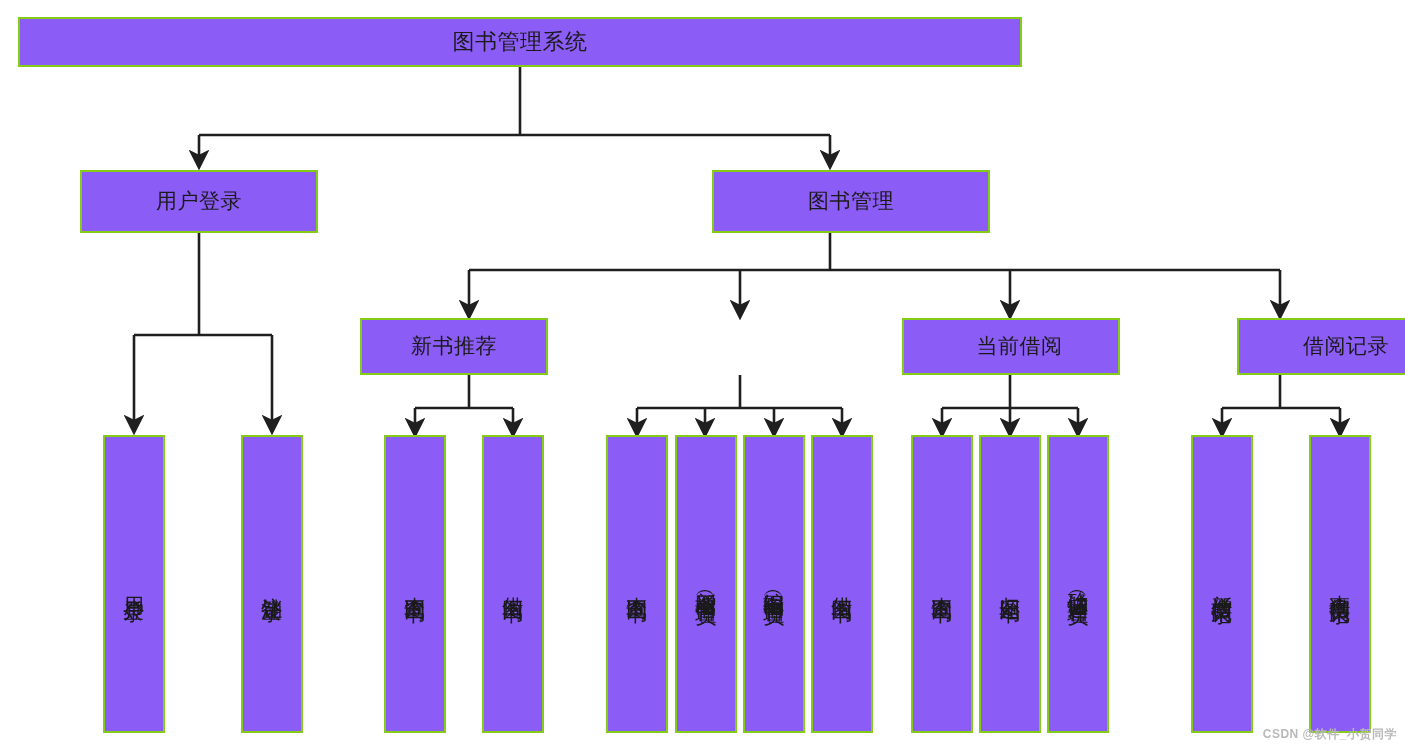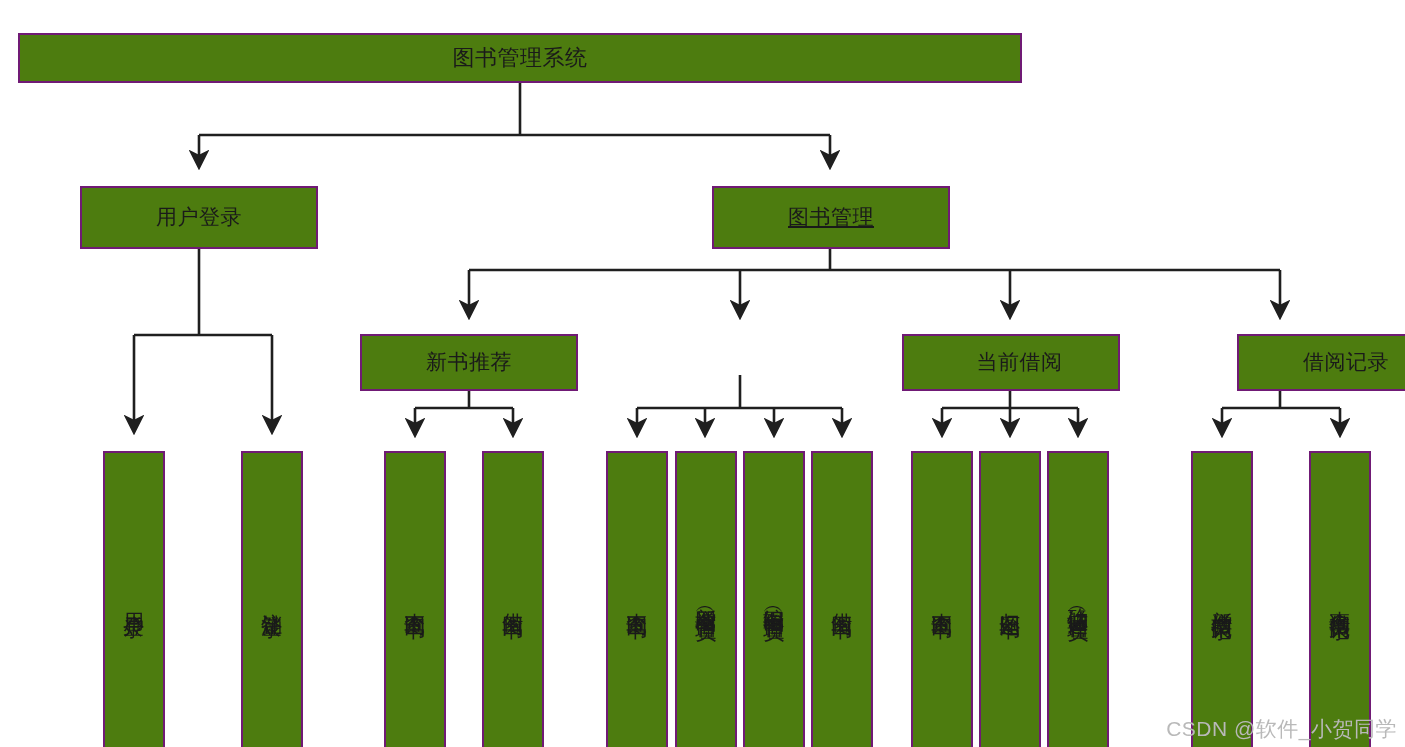--- a/index.html
+++ b/index.html
@@ -21,27 +21,26 @@
     position: absolute;
     left: 0;
     top: 0;
     width: 1405px;
     height: 747px;
     pointer-events: none;
   }
   .node {
     position: absolute;
     box-sizing: border-box;
-    border: 2px solid #701a75;
-    background: #4d7c0f;
+    border: 2px solid #84cc16;
+    background: #8b5cf6;
     display: flex;
     align-items: center;
     justify-content: center;
     color: #1a1a1a;
-    margin-top: 16px;
   }
   .node .label {
     font-size: 21px;
     line-height: 1.15;
     letter-spacing: 0.5px;
     white-space: nowrap;
   }
   .node.root .label { font-size: 22px; }
   .node.leaf {
     align-items: center;
@@ -54,24 +53,25 @@
     line-height: 1.32;
     letter-spacing: 2px;
     white-space: normal;
     max-height: 100%;
     text-align: center;
   }
   .watermark {
     position: absolute;
     right: 8px;
     bottom: 4px;
-    font-size: 21px;
+    font-size: 12px;
     color: #b9b9b9;
     letter-spacing: 0.5px;
     white-space: nowrap;
+    font-weight: bold;
   }
 </style>
 </head>
 <body>
 
 <div id="canvas">
 
   <svg id="edges" viewBox="0 0 1405 747" width="1405" height="747">
     <defs>
       <marker id="arrow" viewBox="0 0 12 12" refX="6" refY="6" markerWidth="8" markerHeight="8" orient="auto-start-reverse">
@@ -122,25 +122,25 @@
     </g>
   </svg>
 
   <div class="node root" style="left:18px; top:17px; width:1004px; height:50px;">
     <span class="label">图书管理系统</span>
   </div>
 
   <div class="node" style="left:80px; top:170px; width:238px; height:63px;">
     <span class="label">用户登录</span>
   </div>
-  <div class="node" style="left:712px; top:170px; width:238px; height:63px;text-decoration:underline;">
+  <div class="node" style="left:712px; top:170px; width:278px; height:63px;">
     <span class="label">图书管理</span>
   </div>
 
-  <div class="node" style="left:360px; top:318px; width:218px; height:57px;">
+  <div class="node" style="left:360px; top:318px; width:188px; height:57px;">
     <span class="label">新书推荐</span>
   </div>
   <div class="node" style="left:902px; top:318px; width:218px; height:57px;padding-left:17px;">
     <span class="label">当前借阅</span>
   </div>
   <div class="node" style="left:1237px; top:318px; width:218px; height:57px;justify-content:center;">
     <span class="label">借阅记录</span>
   </div>
 
   <div class="node leaf" style="left:103px; top:435px; width:62px; height:298px;">

